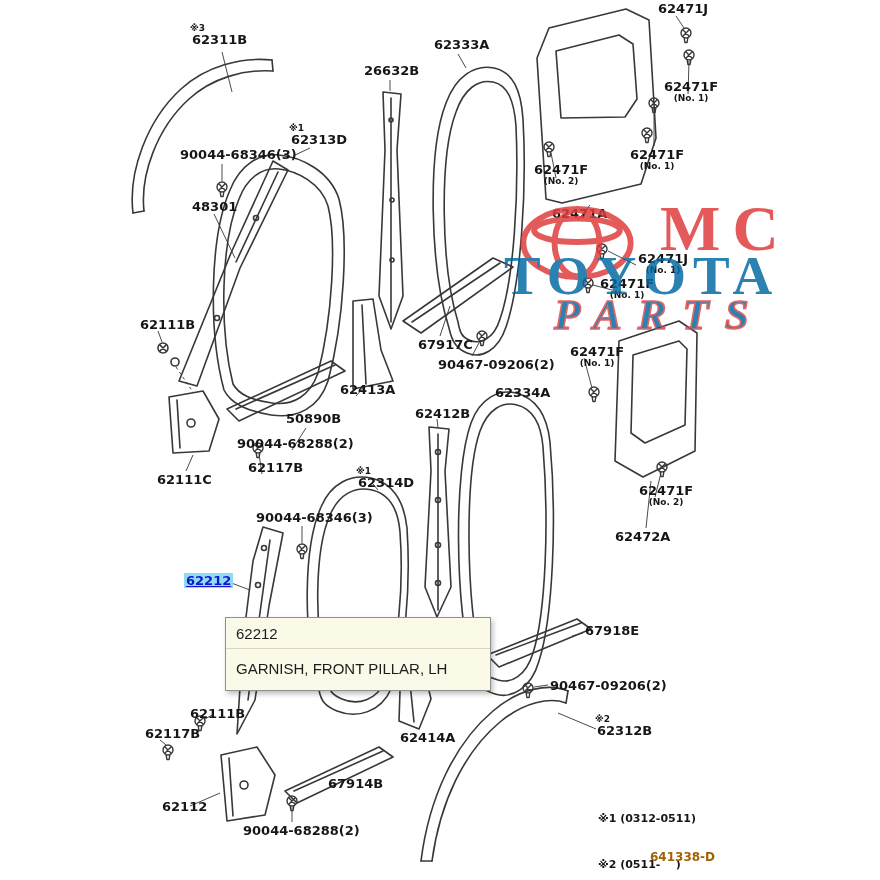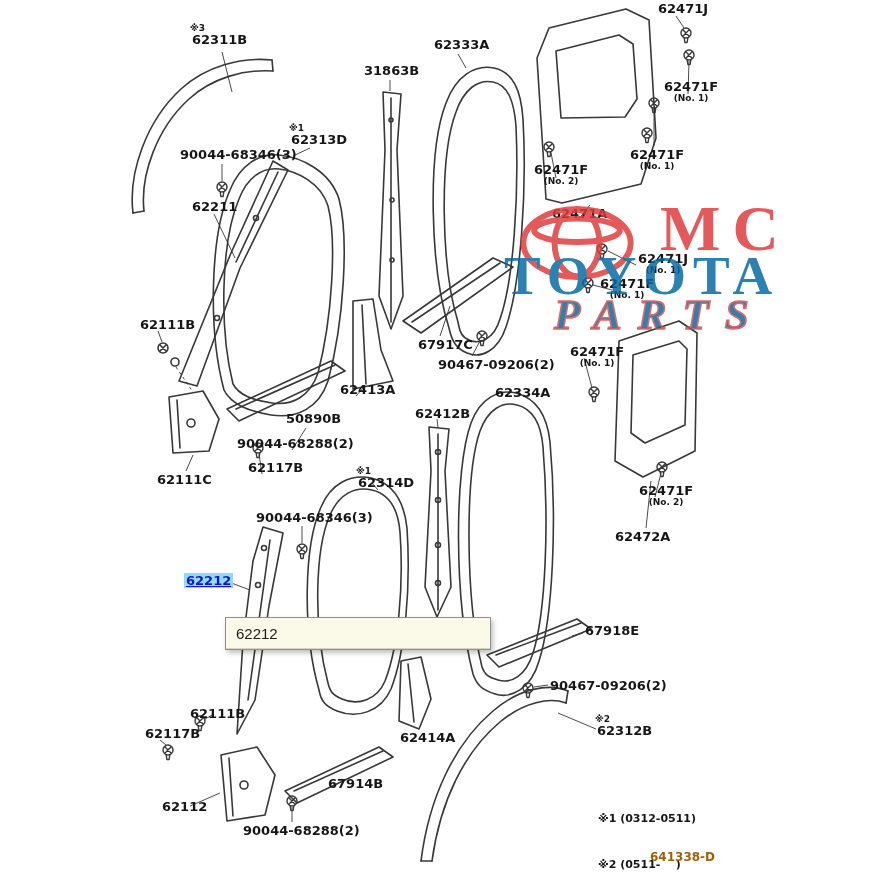--- a/index.html
+++ b/index.html
@@ -229,25 +229,25 @@
         <use href="#scr" transform="translate(292,801)"></use>
         <use href="#scr" transform="translate(258,448)"></use>
       </g>
     </g>
   </svg>
 
   <div id="labels">
       <div class="lbl" style="left: 658px; top: 2px;"><span class="num">62471J</span></div>
       <div class="lbl" style="left: 192px; top: 33px;"><span class="sup">※3</span><span class="num">62311B</span></div>
       <div class="lbl" style="left: 434px; top: 38px;"><span class="num">62333A</span></div>
-      <div class="lbl" style="left: 364px; top: 64px;"><span class="num">31863B</span></div>
+      <div class="lbl" style="left: 364px; top: 64px;"><span class="num">26632B</span></div>
       <div class="lbl" style="left: 664px; top: 80px;"><span class="num">62471F</span><span class="sub">(No. 1)</span></div>
       <div class="lbl" style="left: 291px; top: 133px;"><span class="sup">※1</span><span class="num">62313D</span></div>
       <div class="lbl" style="left: 180px; top: 148px;"><span class="num">90044-68346(3)</span></div>
-      <div class="lbl" style="left: 192px; top: 200px;"><span class="num">62211</span></div>
+      <div class="lbl" style="left: 192px; top: 200px;"><span class="num">48301</span></div>
       <div class="lbl" style="left: 534px; top: 163px;"><span class="num">62471F</span><span class="sub">(No. 2)</span></div>
       <div class="lbl" style="left: 630px; top: 148px;"><span class="num">62471F</span><span class="sub">(No. 1)</span></div>
       <div class="lbl" style="left: 552px; top: 207px;"><span class="num">62471A</span></div>
       <div class="lbl" style="left: 638px; top: 252px;"><span class="num">62471J</span><span class="sub">(No. 1)</span></div>
       <div class="lbl" style="left: 600px; top: 277px;"><span class="num">62471F</span><span class="sub">(No. 1)</span></div>
       <div class="lbl" style="left: 140px; top: 318px;"><span class="num">62111B</span></div>
       <div class="lbl" style="left: 418px; top: 338px;"><span class="num">67917C</span></div>
       <div class="lbl" style="left: 438px; top: 358px;"><span class="num">90467-09206(2)</span></div>
       <div class="lbl" style="left: 570px; top: 345px;"><span class="num">62471F</span><span class="sub">(No. 1)</span></div>
       <div class="lbl" style="left: 340px; top: 383px;"><span class="num">62413A</span></div>
@@ -281,20 +281,21 @@
         <ellipse cx="0" cy="-13" rx="44" ry="12"></ellipse>
       </g>
     </svg>
     <div class="wm-mc">MC</div>
     <div class="wm-toyota">TOYOTA</div>
     <div class="wm-parts">PARTS</div>
   </div>
 
   <div class="tooltip">
     <div class="tt-title">62212</div>
+    <div class="tt-desc">GARNISH, FRONT PILLAR, LH</div>
   </div>
 
   <div class="notes">
     <div>※1 (0312-0511)</div>
     <div>※2 (0511-    )</div>
   </div>
 
   <div class="footer-code">641338-D</div>
 </div>
 

